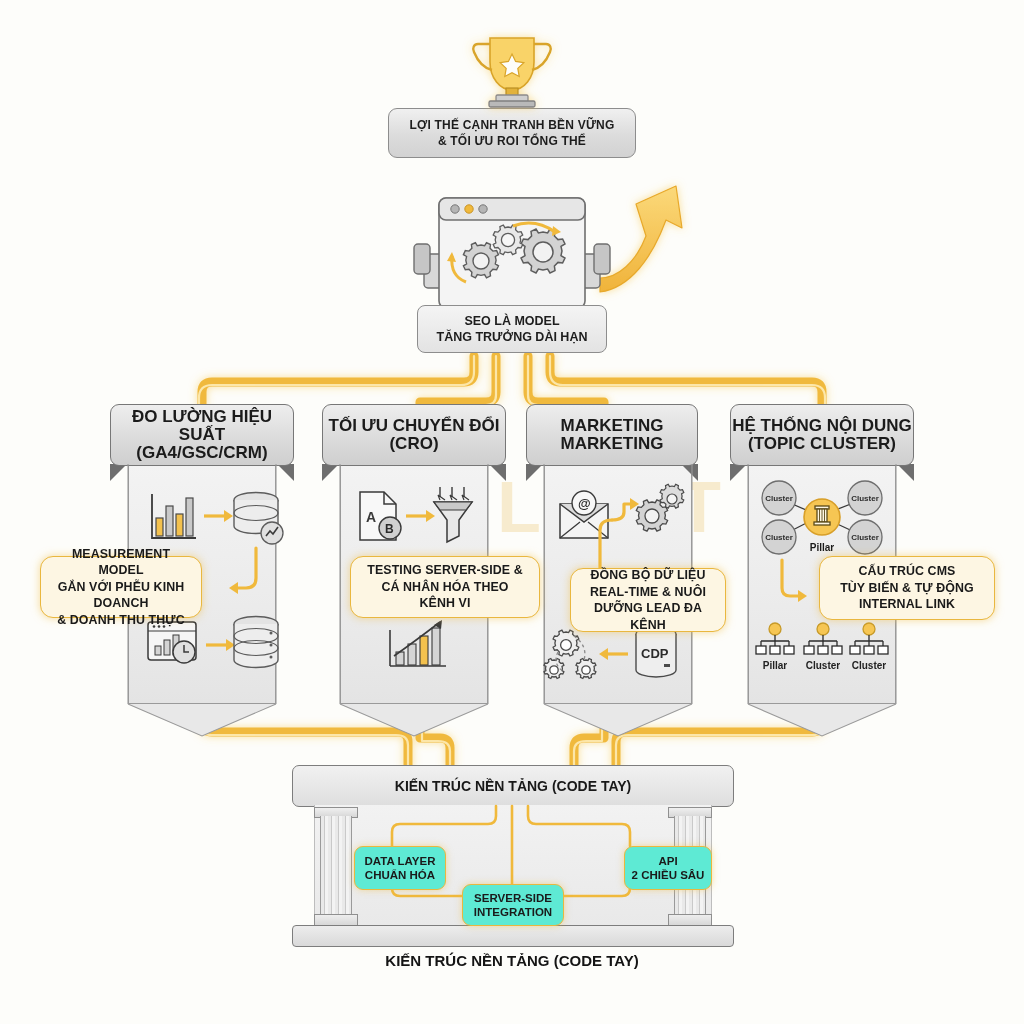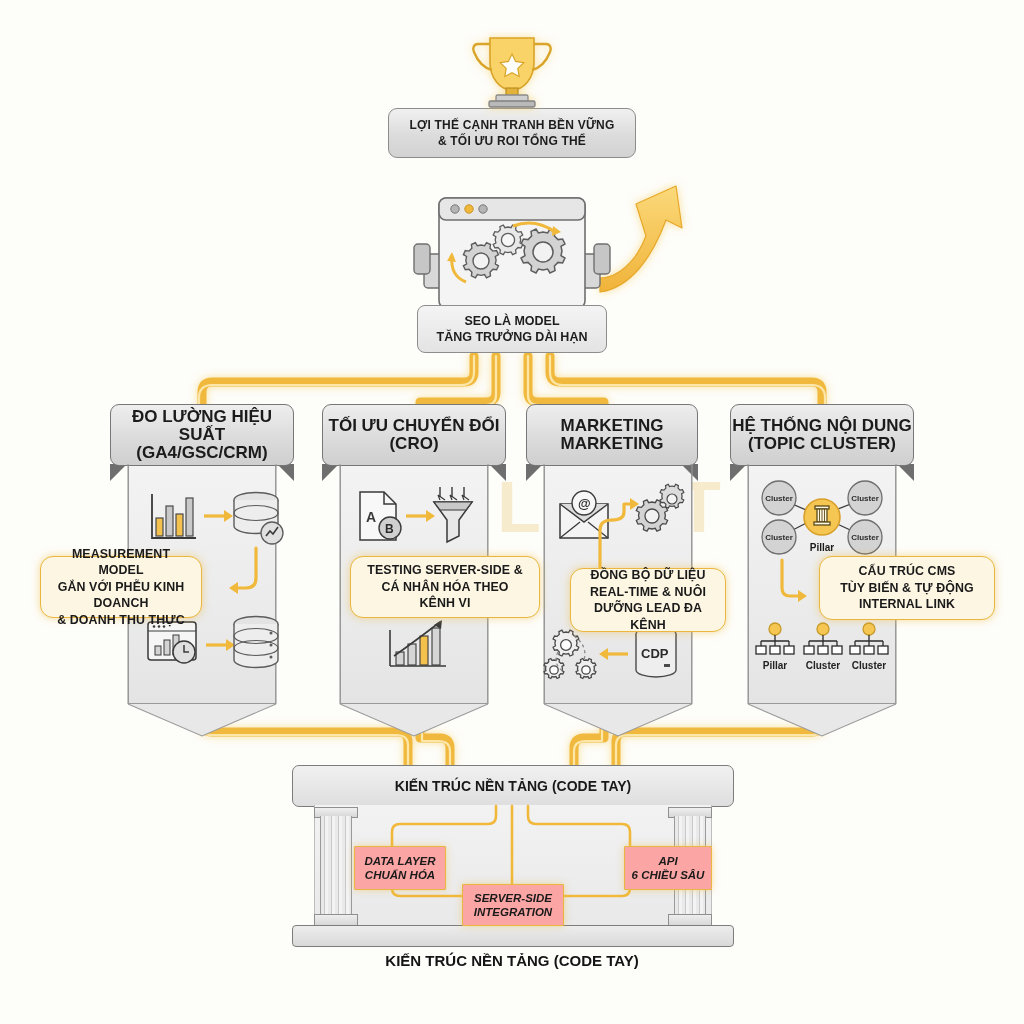--- a/index.html
+++ b/index.html
@@ -108,24 +108,24 @@
   .column .cap{position:absolute;left:-4px;top:0;width:42px;height:9px;
     background:linear-gradient(180deg,#f0f0f0,#d7d7d7);border:1px solid #8f8f8f;}
   .column .shaft{position:absolute;left:2px;top:9px;width:30px;height:98px;
     background:repeating-linear-gradient(90deg,#e9e9e9 0 3px,#c9c9c9 3px 4px,#f3f3f3 4px 7px);
     border-left:1px solid #9a9a9a;border-right:1px solid #9a9a9a;}
   .column .foot{position:absolute;left:-4px;top:107px;width:42px;height:11px;
     background:linear-gradient(180deg,#eeeeee,#d5d5d5);border:1px solid #8f8f8f;}
 
   .fbox{
     position:absolute;box-sizing:border-box;
-    background:#fca5a5;border:1.4px solid #e9b73f;border-radius:1px;
+    background:#5eead4;border:1.4px solid #e9b73f;border-radius:9px;
     box-shadow:0 0 7px rgba(240,190,70,.5);
     display:flex;align-items:center;justify-content:center;text-align:center;
-    font-size:11.5px;font-weight:700;color:#1a1a1a;line-height:14.5px;z-index:8;font-style:italic;
+    font-size:11.5px;font-weight:700;color:#1a1a1a;line-height:14.5px;z-index:8;
   }
 
   .caption{
     position:absolute;left:0;top:952px;width:1024px;text-align:center;
     font-size:15px;font-weight:700;color:#141414;z-index:5;
   }
   .mini-label{
     position:absolute;font-size:8.5px;font-weight:700;color:#222;
     text-align:center;z-index:6;
   }
@@ -602,19 +602,19 @@
   </div>
   <div class="fbox" style="left:462px;top:884px;width:102px;height:42px;">
     <div>
       <div>SERVER-SIDE</div>
       <div>INTEGRATION</div>
     </div>
   </div>
   <div class="fbox" style="left:580px;top:846px;width:88px;height:44px;margin-left:44px;">
     <div>
       <div>API</div>
-      <div>6 CHIỀU SÂU</div>
+      <div>2 CHIỀU SÂU</div>
     </div>
   </div>
 
   <div class="caption">KIẾN TRÚC NỀN TẢNG (CODE TAY)</div>
 
 </div>
 
 </body></html>

